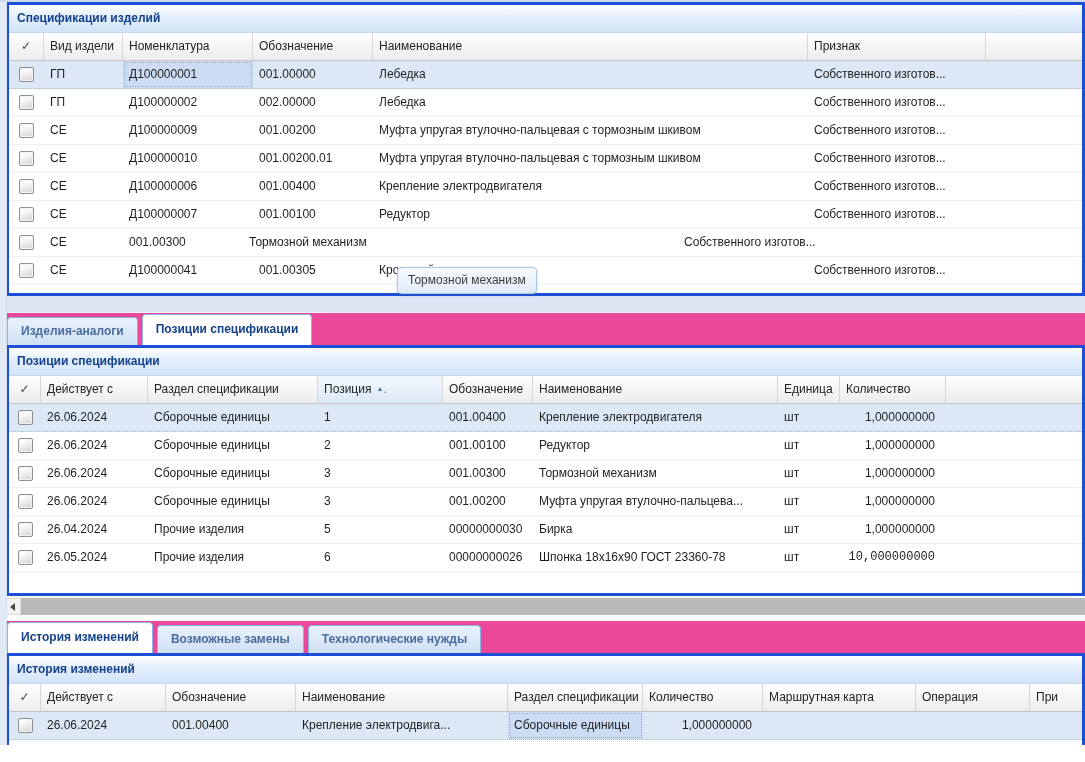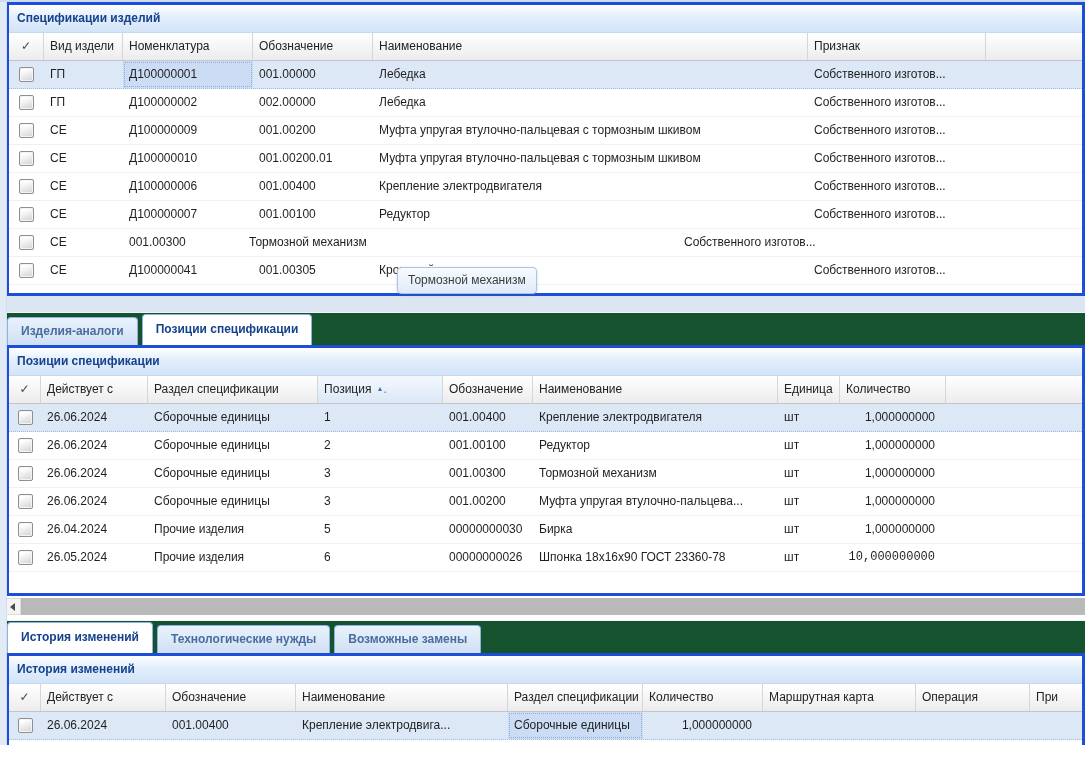--- a/index.html
+++ b/index.html
@@ -18,21 +18,21 @@
   .sort-suffix{color:#777;}
   .g-row{display:flex;height:28px;box-sizing:border-box;border-bottom:1px solid #f0f0f0;background:#fff;}
   .g-row.sel{background:#dde8f6;border-bottom:1px dotted #a3bae9;}
   .g-cell{box-sizing:border-box;flex:none;padding:0 4px 0 6px;line-height:27px;font-size:12px;color:#1f1f1f;overflow:hidden;white-space:nowrap;}
   .g-cell.right{text-align:right;padding-right:11px;}
   .g-cell.c-check{display:flex;align-items:center;justify-content:center;padding:0;}
   .g-cell.cell-focus{background:#ccdcf4;outline:1px dotted #8fafdb;outline-offset:-2px;}
   .checkbox{width:13px;height:13px;border:1px solid #8f8f8f;border-radius:2px;background:linear-gradient(160deg,#ffffff 20%,#d2d2d2);box-shadow:inset 0 0 0 1px #f4f4f4;}
   .filler{flex:1;background:#fff;}
   .splitter-h{height:16px;background:#dce6f3;}
-  .tabstrip{height:33px;background:#14532d;border-top:1px solid #edf3fb;box-sizing:border-box;display:flex;align-items:flex-end;padding-left:7px;gap:4px;}
+  .tabstrip{height:33px;background:#ec4899;border-top:1px solid #edf3fb;box-sizing:border-box;display:flex;align-items:flex-end;padding-left:7px;gap:4px;}
   .tab{box-sizing:border-box;height:28px;line-height:26px;padding:0 13px;border:1px solid #8db2e3;border-bottom:none;border-radius:4px 4px 0 0;font-size:12px;font-weight:bold;white-space:nowrap;cursor:pointer;}
   .tab.active{background:#ffffff;color:#15428b;height:31px;line-height:29px;}
   .tab.inactive{background:linear-gradient(#e9f2fc,#cfe0f4);color:#4a6d9d;}
   .hscroll-wrap{height:24px;background:#ffffff;padding:2px 0 5px 3px;box-sizing:border-box;}
   .hscroll{height:17px;display:flex;background:#b9b9b9;}
   .scroll-btn{width:18px;height:17px;flex:none;background:#f3f3f3;border:1px solid #dcdcdc;box-sizing:border-box;display:flex;align-items:center;justify-content:center;cursor:pointer;}
   .tri-left{width:0;height:0;border-top:4px solid transparent;border-bottom:4px solid transparent;border-right:5px solid #4a4a4a;}
   .scroll-thumb{flex:1;background:#b9b9b9;}
   .tooltip{position:absolute;left:397px;top:267px;height:27px;line-height:25px;box-sizing:border-box;padding:0 10px;background:linear-gradient(#f7fafe,#e0ebf9);border:1px solid #a9c4e4;border-radius:4px;font-size:12px;color:#3d3d3d;box-shadow:0 1px 3px rgba(80,100,130,.25);z-index:10;}
 </style>
@@ -243,22 +243,22 @@
     <div class="hscroll">
       <div class="scroll-btn">
         <div class="tri-left"></div>
       </div>
       <div class="scroll-thumb"></div>
     </div>
   </div>
 
   <div class="tabstrip">
       <div class="tab active">История изменений</div>
+      <div class="tab inactive">Возможные замены</div>
       <div class="tab inactive">Технологические нужды</div>
-      <div class="tab inactive">Возможные замены</div>
     </div>
 
   <div class="panel" style="height:92px;border-bottom:none;">
     <div class="panel-header">История изменений</div>
     <div>
         <div class="g-hdr">
           <div class="g-hcell c-check" style="width: 32px;">✓</div>
           <div class="g-hcell" style="width: 125px;"><span>Действует с</span></div>
           <div class="g-hcell" style="width: 130px;"><span>Обозначение</span></div>
           <div class="g-hcell" style="width: 212px;"><span>Наименование</span></div>

